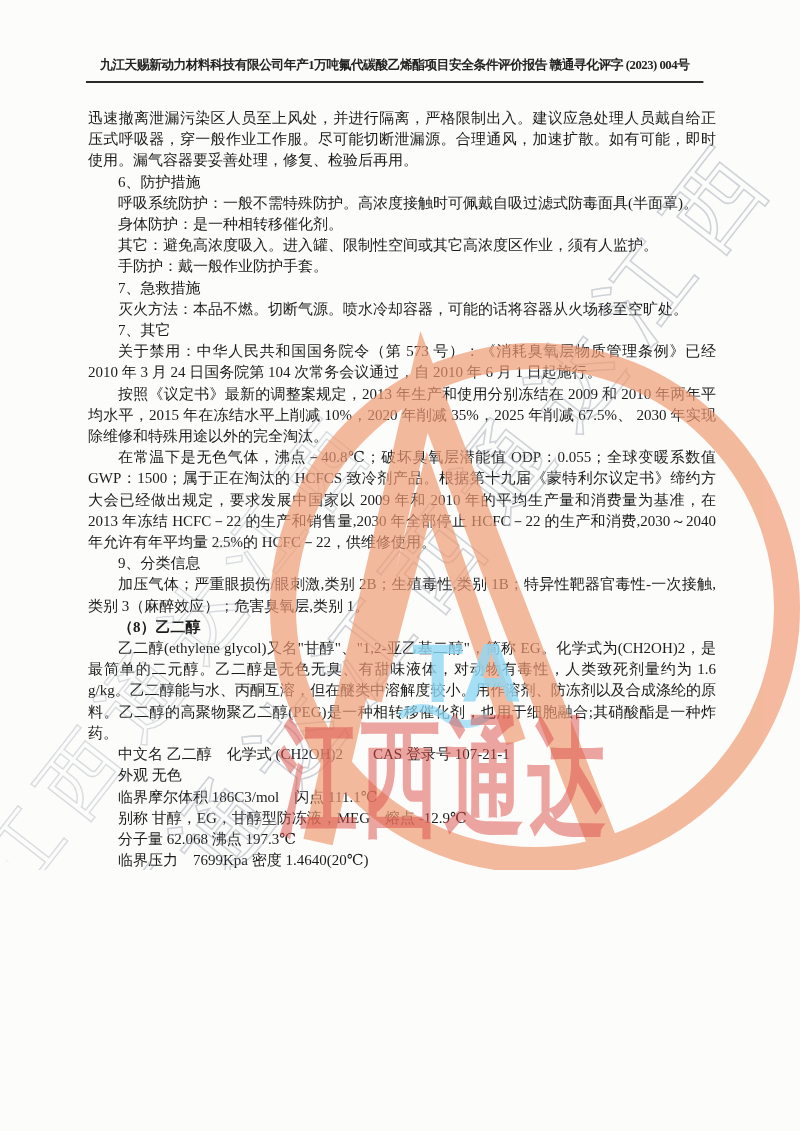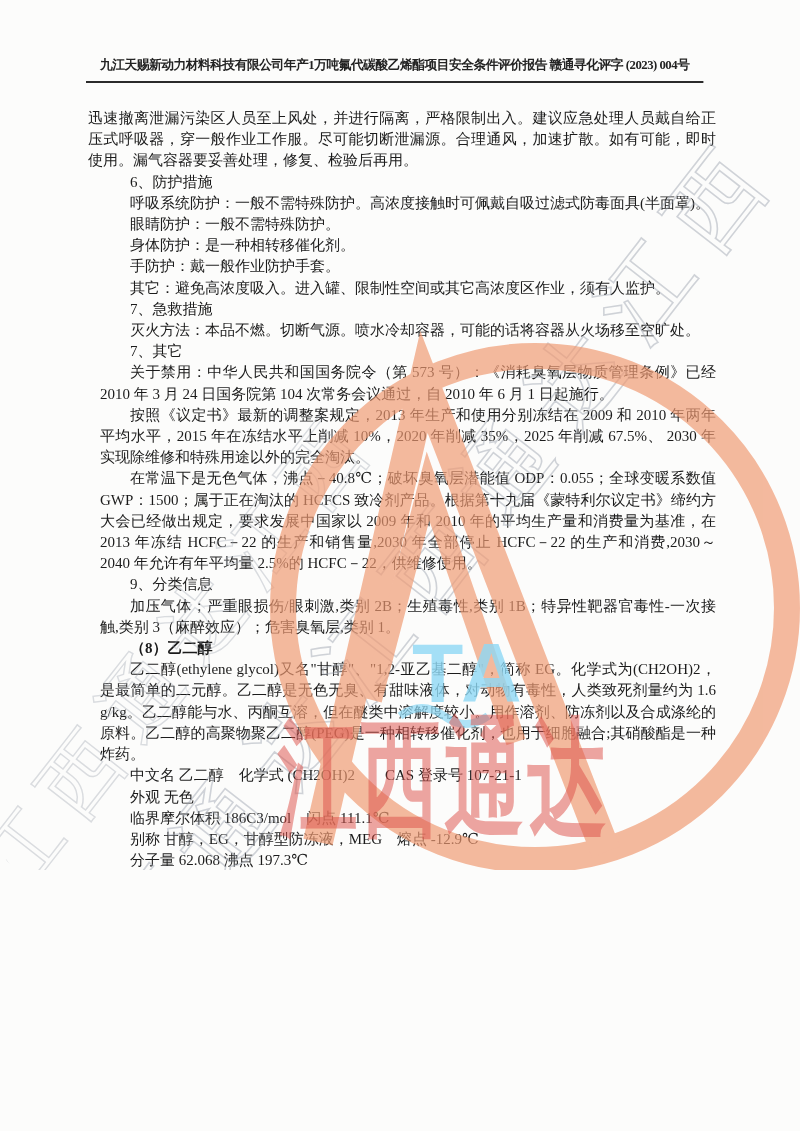--- a/index.html
+++ b/index.html
@@ -25,21 +25,21 @@
   }
 
   
   .content{
     position:absolute;top:108px;left:88px;width:628px;
     font-size:15px;line-height:21.2px;
     text-align:justify;
     z-index:1;
   }
   .content p.para{margin:0;padding:0;}
-  .content p.para.indent{text-indent:2em;margin-left:12px;}
+  .content p.para.indent{text-indent:2em;}
   .content b{font-weight:700;}
 
   
   .footer{
     position:absolute;top:1046px;left:0;width:800px;
     text-align:center;font-size:15px;color:#222;
     z-index:1;
   }
 
   
@@ -52,24 +52,23 @@
 <body>
 
 <div class="page">
 
   <div class="header">九江天赐新动力材料科技有限公司年产1万吨氟代碳酸乙烯酯项目安全条件评价报告  赣通寻化评字 (2023) 004号</div>
 
   <div class="content">
       <p class="para"><span>迅速撤离泄漏污染区人员至上风处，并进行隔离，严格限制出入。建议应急处理人员戴自给正压式呼吸器，穿一般作业工作服。尽可能切断泄漏源。合理通风，加速扩散。如有可能，即时使用。漏气容器要妥善处理，修复、检验后再用。</span></p>
       <p class="para indent"><span>6、防护措施</span></p>
       <p class="para indent"><span>呼吸系统防护：一般不需特殊防护。高浓度接触时可佩戴自吸过滤式防毒面具(半面罩)。</span></p>
-      <p class="para indent"><span>眼睛防护：一般不需特殊防护。</span></p>
       <p class="para indent"><span>身体防护：是一种相转移催化剂。</span></p>
+      <p class="para indent"><span>其它：避免高浓度吸入。进入罐、限制性空间或其它高浓度区作业，须有人监护。</span></p>
       <p class="para indent"><span>手防护：戴一般作业防护手套。</span></p>
-      <p class="para indent"><span>其它：避免高浓度吸入。进入罐、限制性空间或其它高浓度区作业，须有人监护。</span></p>
       <p class="para indent"><span>7、急救措施</span></p>
       <p class="para indent"><span>灭火方法：本品不燃。切断气源。喷水冷却容器，可能的话将容器从火场移至空旷处。</span></p>
       <p class="para indent"><span>7、其它</span></p>
       <p class="para indent"><span>关于禁用：中华人民共和国国务院令（第 573 号）：《消耗臭氧层物质管理条例》已经 2010 年 3 月 24 日国务院第 104 次常务会议通过，自 2010 年 6 月 1 日起施行。</span></p>
       <p class="para indent"><span>按照《议定书》最新的调整案规定，2013 年生产和使用分别冻结在 2009 和 2010 年两年平均水平，2015 年在冻结水平上削减 10%，2020 年削减 35%，2025 年削减 67.5%、 2030 年实现除维修和特殊用途以外的完全淘汰。</span></p>
       <p class="para indent"><span>在常温下是无色气体，沸点－40.8℃；破坏臭氧层潜能值 ODP：0.055；全球变暖系数值 GWP：1500；属于正在淘汰的 HCFCS 致冷剂产品。根据第十九届《蒙特利尔议定书》缔约方大会已经做出规定，要求发展中国家以 2009 年和 2010 年的平均生产量和消费量为基准，在 2013 年冻结 HCFC－22 的生产和销售量,2030 年全部停止 HCFC－22 的生产和消费,2030～2040 年允许有年平均量 2.5%的 HCFC－22，供维修使用。</span></p>
       <p class="para indent"><span>9、分类信息</span></p>
       <p class="para indent"><span>加压气体；严重眼损伤/眼刺激,类别 2B；生殖毒性,类别 1B；特异性靶器官毒性-一次接触,类别 3（麻醉效应）；危害臭氧层,类别 1。</span></p>
       <p class="para indent"><b>（8）乙二醇</b></p>
       <p class="para indent"><span>乙二醇(ethylene glycol)又名"甘醇"、"1,2-亚乙基二醇"，简称 EG。化学式为(CH2OH)2，是最简单的二元醇。乙二醇是无色无臭、有甜味液体，对动物有毒性，人类致死剂量约为 1.6 g/kg。乙二醇能与水、丙酮互溶，但在醚类中溶解度较小。用作溶剂、防冻剂以及合成涤纶的原料。乙二醇的高聚物聚乙二醇(PEG)是一种相转移催化剂，也用于细胞融合;其硝酸酯是一种炸药。</span></p>

